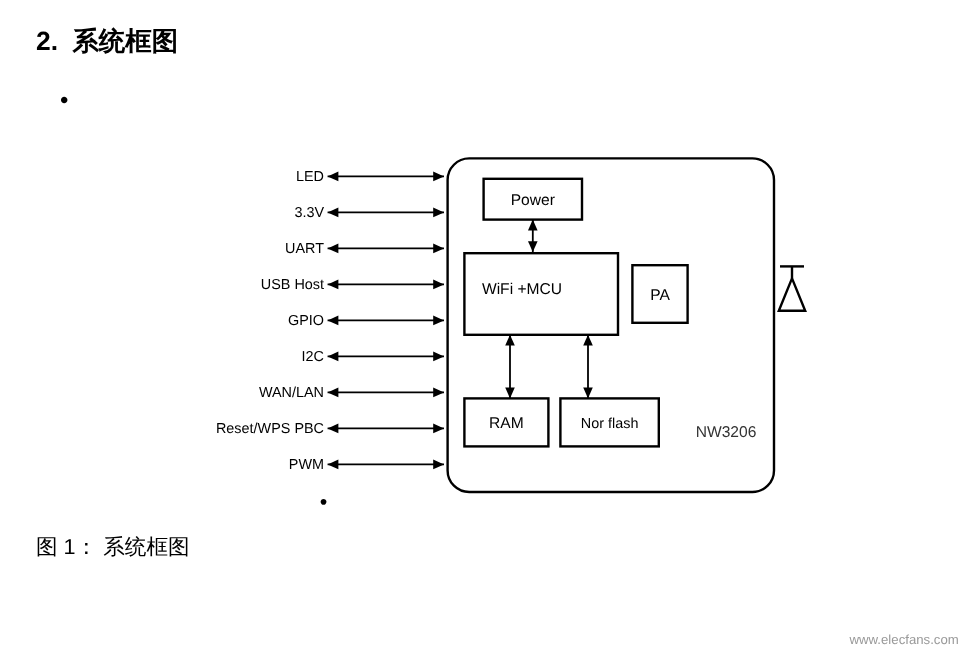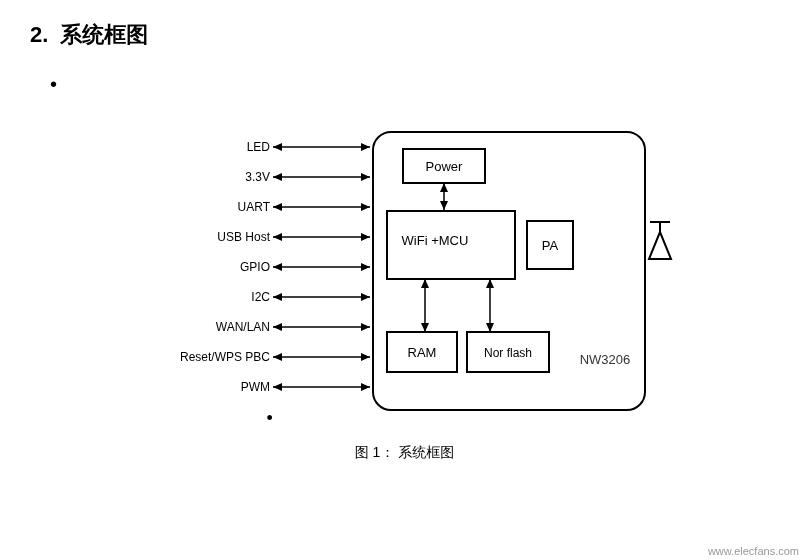--- a/index.html
+++ b/index.html
@@ -63,29 +63,28 @@
     .interfaces {
       position: absolute;
       left: 0;
       top: 15px;
       display: flex;
       flex-direction: column;
       gap: 0px;
     }
 
     .figure-caption {
-      text-align: center;
-      font-size: 14px;
+      font-size: 18px;
       margin-top: 8px;
       color: #000;
     }
 
     .watermark {
       position: fixed;
-      bottom: 3px;
+      bottom: 20px;
       right: 10px;
       font-size: 11px;
       color: #999;
     }
   </style>
 </head>
 <body>
 
 <div class="section-title">
   <span class="section-number">2.</span>

